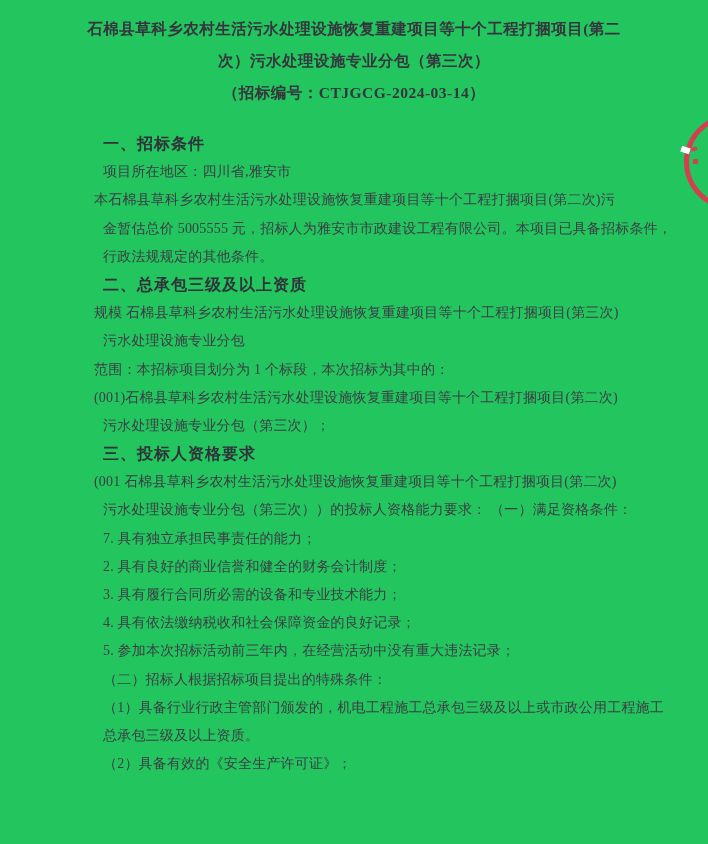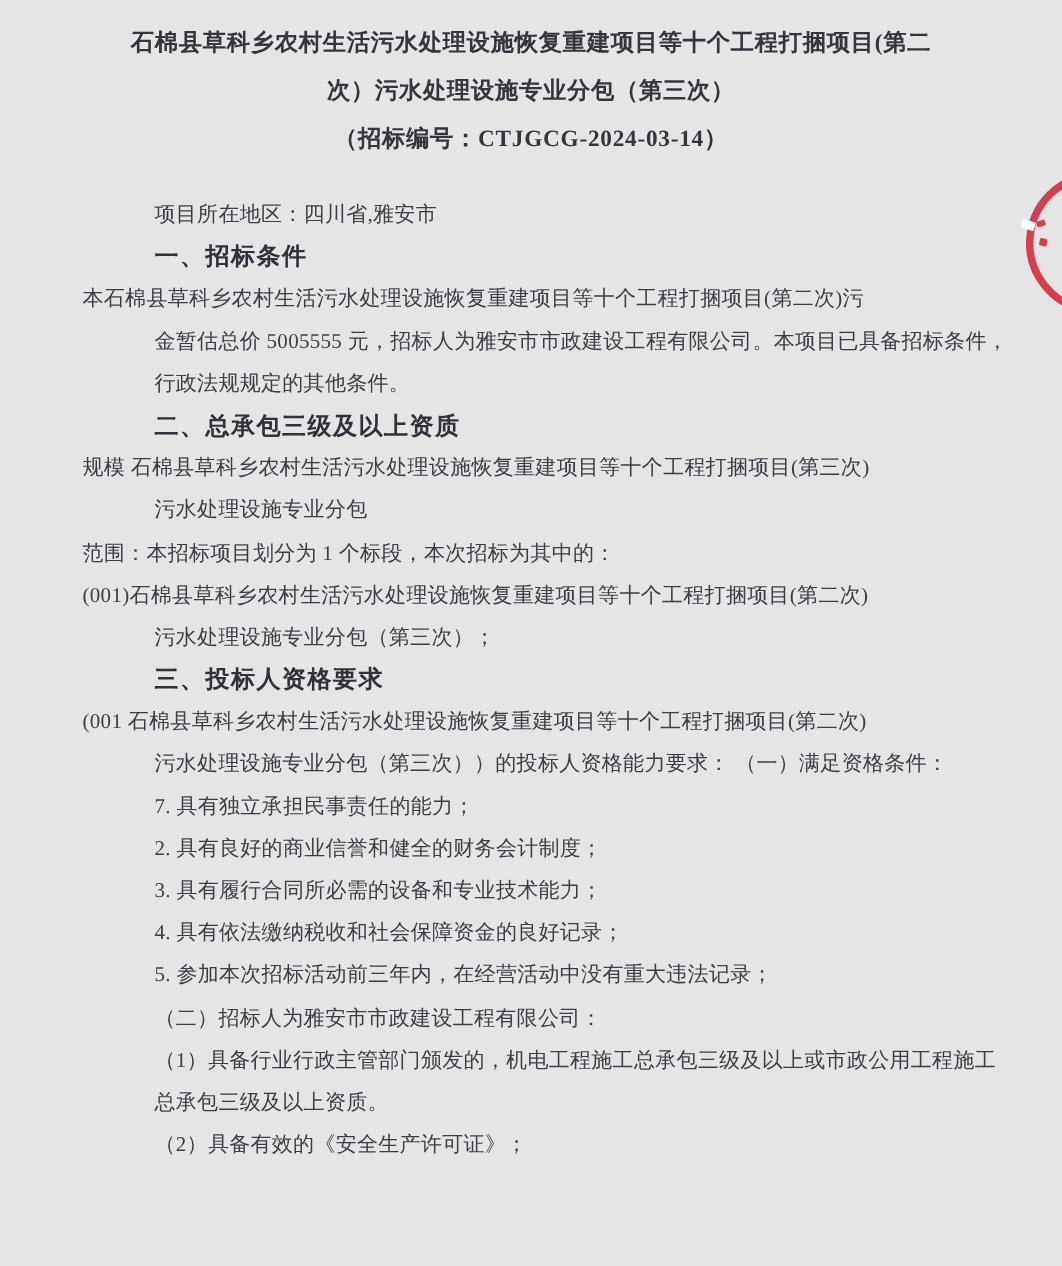--- a/index.html
+++ b/index.html
@@ -7,21 +7,21 @@
     width: 708px;
     height: 844px;
     background: #ffffff;
     overflow: hidden;
     position: relative;
     font-family: "Liberation Serif", "DejaVu Serif", serif;
   }
   .page {
     position: absolute;
     inset: 0;
-    background: #e5e5e5;
+    background: #22c55e;
   }
   
   .title-block {
     padding-top: 13px;
   }
   .title-line {
     text-align: center;
     font-weight: bold;
     font-size: 15.5px;
     line-height: 32px;
@@ -42,21 +42,21 @@
     white-space: pre;
     letter-spacing: 0.2px;
   }
   .line.heading {
     font-size: 16px;
     font-weight: bold;
     color: #303139;
     letter-spacing: 1px;
   }
   .line.indent {
-    padding-left: 55px;
+    padding-left: 94px;
   }
   
   .seal-arc {
     position: absolute;
     left: 684px;
     top: 114px;
     width: 86px;
     height: 86px;
     border: 5px solid #d43f4f;
     border-radius: 50%;
@@ -97,40 +97,40 @@
 
 <div class="page">
 
   <div class="title-block">
     <div class="title-line">石棉县草科乡农村生活污水处理设施恢复重建项目等十个工程打捆项目(第二</div>
     <div class="title-line">次）污水处理设施专业分包（第三次）</div>
     <div class="title-line">（招标编号：CTJGCG-2024-03-14）</div>
   </div>
 
   <div class="content" id="content">
+      <div class="line heading">一、招标条件</div>
       <div class="line ">项目所在地区：四川省,雅安市</div>
-      <div class="line heading">一、招标条件</div>
       <div class="line indent">本石棉县草科乡农村生活污水处理设施恢复重建项目等十个工程打捆项目(第二次)污</div>
       <div class="line ">金暂估总价 5005555 元，招标人为雅安市市政建设工程有限公司。本项目已具备招标条件，</div>
       <div class="line ">行政法规规定的其他条件。</div>
       <div class="line heading">二、总承包三级及以上资质</div>
       <div class="line indent">规模 石棉县草科乡农村生活污水处理设施恢复重建项目等十个工程打捆项目(第三次)</div>
       <div class="line ">污水处理设施专业分包</div>
       <div class="line indent">范围：本招标项目划分为 1 个标段，本次招标为其中的：</div>
       <div class="line indent">(001)石棉县草科乡农村生活污水处理设施恢复重建项目等十个工程打捆项目(第二次)</div>
       <div class="line ">污水处理设施专业分包（第三次）；</div>
       <div class="line heading">三、投标人资格要求</div>
       <div class="line indent">(001 石棉县草科乡农村生活污水处理设施恢复重建项目等十个工程打捆项目(第二次)</div>
       <div class="line ">污水处理设施专业分包（第三次））的投标人资格能力要求： （一）满足资格条件：</div>
       <div class="line ">7. 具有独立承担民事责任的能力；</div>
       <div class="line ">2. 具有良好的商业信誉和健全的财务会计制度；</div>
       <div class="line ">3. 具有履行合同所必需的设备和专业技术能力；</div>
       <div class="line ">4. 具有依法缴纳税收和社会保障资金的良好记录；</div>
       <div class="line ">5. 参加本次招标活动前三年内，在经营活动中没有重大违法记录；</div>
-      <div class="line ">（二）招标人为雅安市市政建设工程有限公司：</div>
+      <div class="line ">（二）招标人根据招标项目提出的特殊条件：</div>
       <div class="line ">（1）具备行业行政主管部门颁发的，机电工程施工总承包三级及以上或市政公用工程施工</div>
       <div class="line ">总承包三级及以上资质。</div>
       <div class="line ">（2）具备有效的《安全生产许可证》；</div>
     </div>
 
   <div class="seal-arc"></div>
   <div class="seal-gap"></div>
   <div class="seal-mark-1"></div>
   <div class="seal-mark-2"></div>
 

